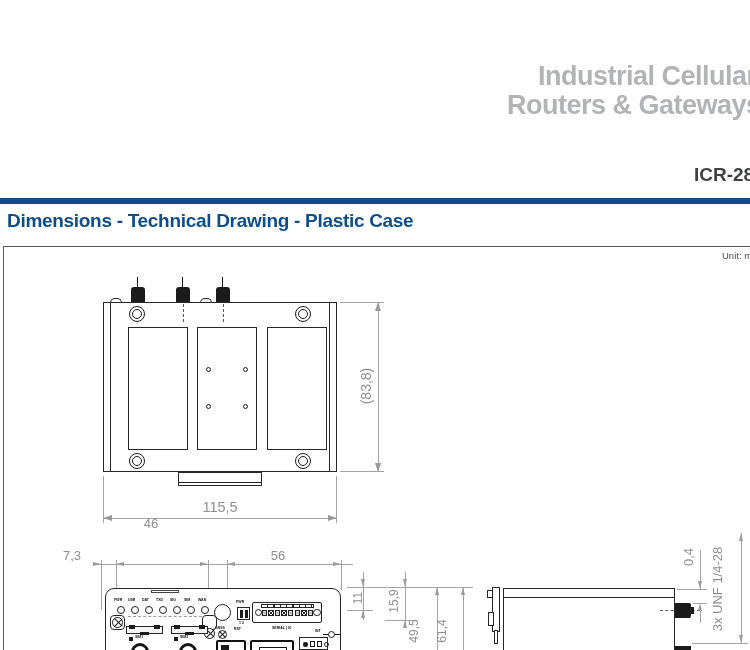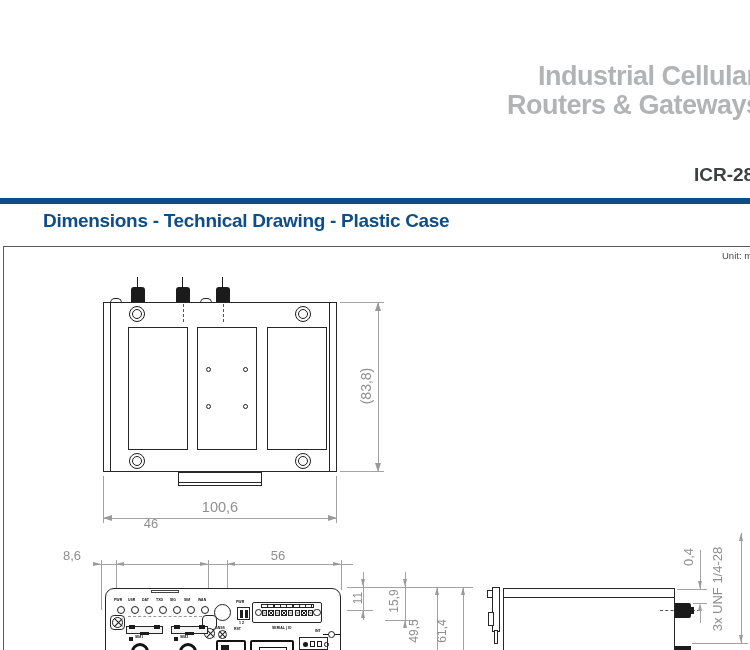--- a/index.html
+++ b/index.html
@@ -3,21 +3,21 @@
 <meta charset="utf-8">
 <style>
   html,body{margin:0;padding:0;background:#fff;font-family:"Liberation Sans",sans-serif;}
   #page{position:relative;width:750px;height:650px;overflow:hidden;background:#fff;}
   .layer{position:absolute;left:0;top:0;width:750px;height:650px;}
   .abs{position:absolute;}
   
   .brand{position:absolute;font-weight:bold;color:#b1b3b5;font-size:27px;letter-spacing:-0.5px;white-space:nowrap;line-height:28px;}
   .model{position:absolute;font-weight:bold;color:#3d3f41;font-size:19px;white-space:nowrap;}
   .blue-rule{position:absolute;background:#0e4d87;}
-  .section-title{position:absolute;font-weight:bold;color:#0e4d87;font-size:19px;letter-spacing:-0.3px;white-space:nowrap;margin-left:36px;}
+  .section-title{position:absolute;font-weight:bold;color:#0e4d87;font-size:19px;letter-spacing:-0.3px;white-space:nowrap;}
   .frame{position:absolute;border:1.5px solid #5a5a5a;background:#fff;}
   .unit{position:absolute;font-size:9.5px;color:#4a4a4a;white-space:nowrap;}
   
   .orect{position:absolute;border:1.4px solid #262626;background:#fff;box-sizing:border-box;}
   .oline-h{position:absolute;height:1.2px;background:#262626;}
   .oline-v{position:absolute;width:1.2px;background:#262626;}
   .ocirc{position:absolute;border:1.3px solid #1d1d1d;border-radius:50%;background:#fff;box-sizing:border-box;}
   .black{position:absolute;background:#1b1b1b;}
   .dash-v{position:absolute;width:0;border-left:1px dashed #555;}
   .dash-h{position:absolute;height:0;border-top:1px dashed #555;}
@@ -95,33 +95,33 @@
     <div class="ocirc" style="left:242.5px;top:403.5px;width:5px;height:5px;border-width:1px;"></div>
 
     <div class="orect" style="left:178px;top:472px;width:84px;height:14px;"></div>
     <div class="oline-h" style="left:179px;top:481.5px;width:82px;"></div>
 
     <div class="dline-v" style="left:103px;top:476px;height:47px;"></div>
     <div class="dline-v" style="left:336px;top:476px;height:47px;"></div>
     <div class="dline-h" style="left:103px;top:518px;width:234px;"></div>
     <div class="ar ar-l" style="left:103px;top:515px;"></div>
     <div class="ar ar-r" style="left:328px;top:515px;"></div>
-    <div class="dtext" style="left:192px;top:499px;width:56px;font-size:14.5px;">100,6</div>
+    <div class="dtext" style="left:192px;top:499px;width:56px;font-size:14.5px;">115,5</div>
 
     <div class="dline-h" style="left:340px;top:302px;width:44px;"></div>
     <div class="dline-h" style="left:340px;top:471px;width:44px;"></div>
     <div class="dline-v" style="left:378px;top:302px;height:170px;"></div>
     <div class="ar ar-u" style="left:375px;top:302px;"></div>
     <div class="ar ar-d" style="left:375px;top:463px;"></div>
     <div class="dtext rot" style="left:338px;top:378px;width:56px;height:16px;font-size:14px;">(83,8)</div>
   </div>
 
   <div class="layer">
 
-    <div class="dtext" style="left:56px;top:548px;width:32px;">8,6</div>
+    <div class="dtext" style="left:56px;top:548px;width:32px;">7,3</div>
     <div class="dtext" style="left:135px;top:516px;width:32px;">46</div>
     <div class="dtext" style="left:262px;top:548px;width:32px;text-align:center;">56</div>
     <div class="dline-h" style="left:93px;top:564px;width:260px;"></div>
     <div class="dline-v" style="left:101px;top:560px;height:50px;"></div>
     <div class="dline-v" style="left:116px;top:560px;height:63px;"></div>
     <div class="dline-v" style="left:208px;top:560px;height:63px;"></div>
     <div class="dline-v" style="left:227px;top:560px;height:44px;"></div>
     <div class="dline-v" style="left:341px;top:560px;height:30px;"></div>
     <div class="ar ar-r8" style="left:93px;top:561.5px;"></div>
     <div class="ar ar-l8" style="left:116px;top:561.5px;"></div>

